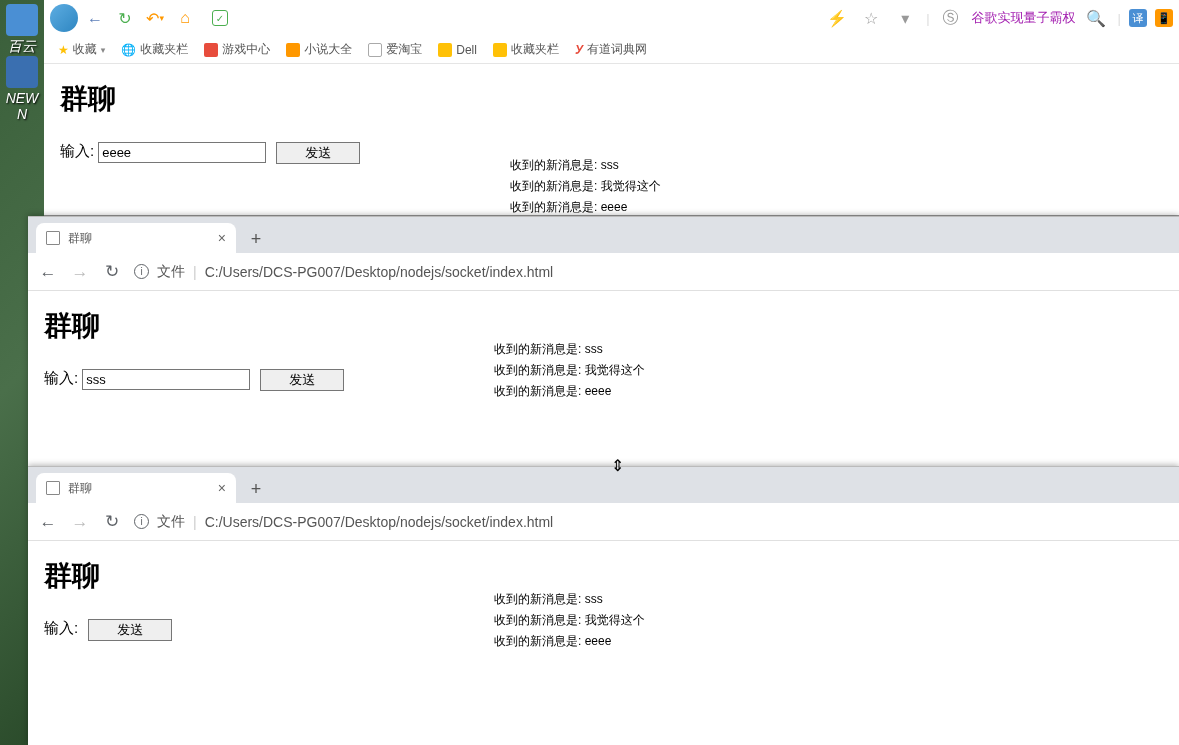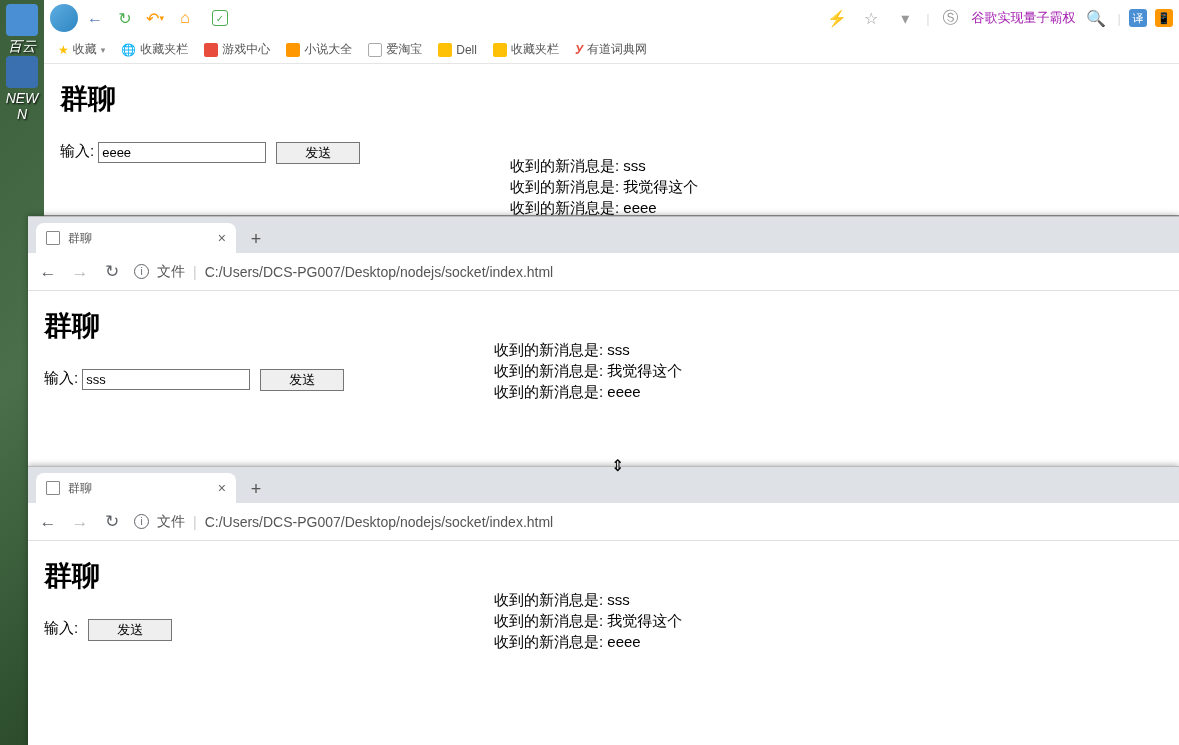--- a/index.html
+++ b/index.html
@@ -272,21 +272,21 @@
       padding: 1px 28px;
       border: 1px solid #767676;
       background: #efefef;
       font-size: 13px;
       cursor: pointer;
       margin-left: 6px;
     }
     .messages {
       position: absolute;
       left: 466px;
-      font-size: 15px;
+      font-size: 12px;
       line-height: 21px;
     }
     .sogou-window .messages { top: 91px; }
     .chrome-window .messages { top: 48px; }
     
     
     .resize-cursor {
       position: absolute;
       top: 456px;
       left: 611px;

